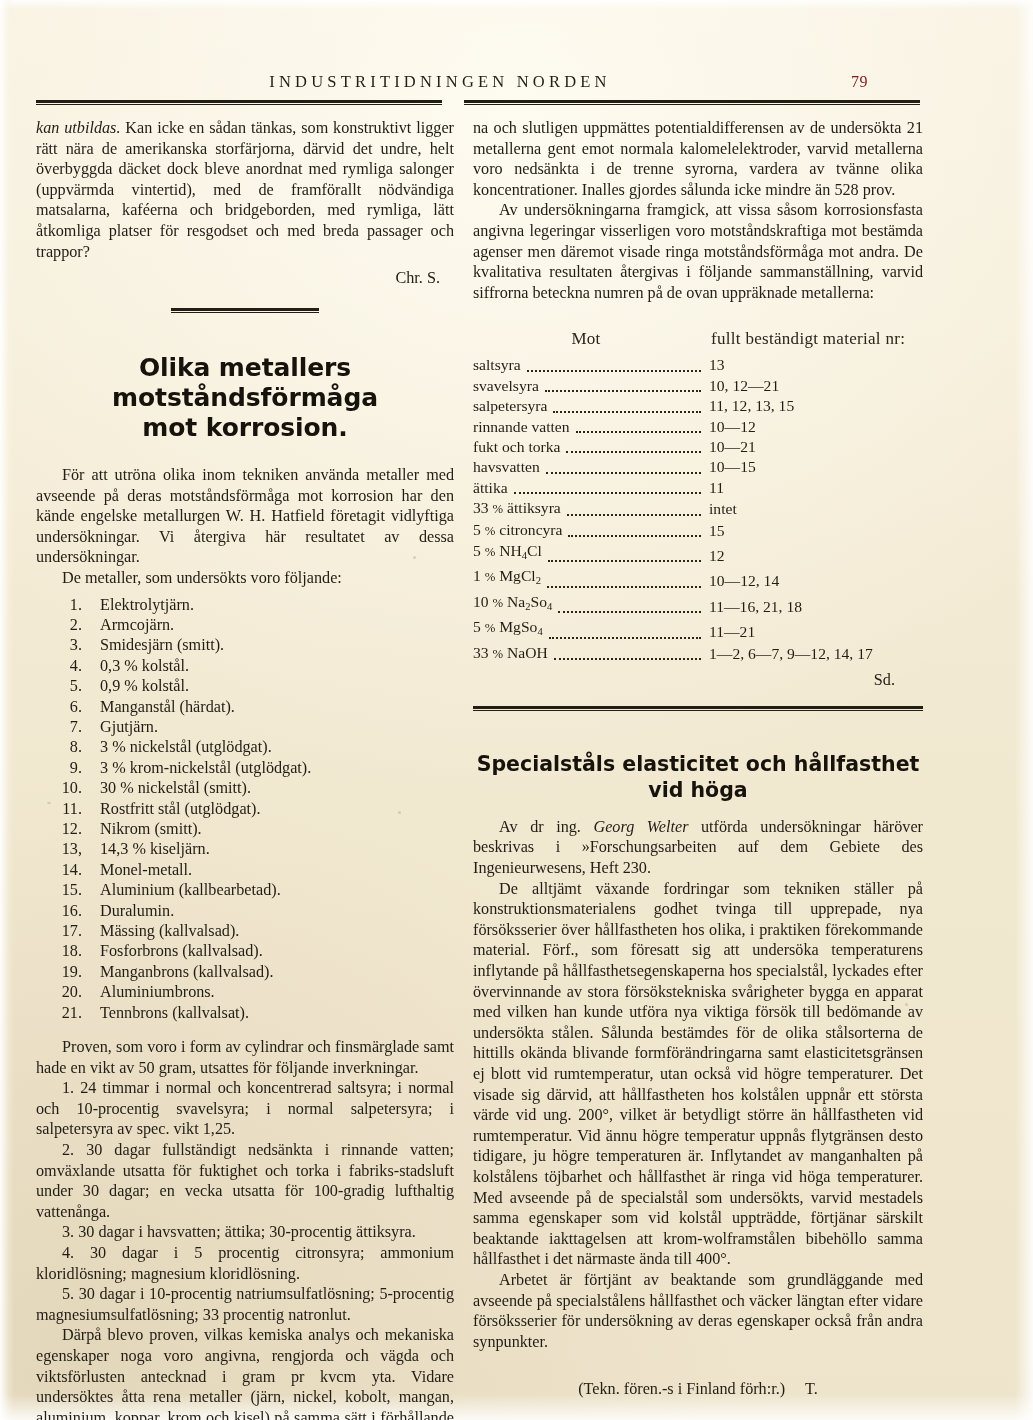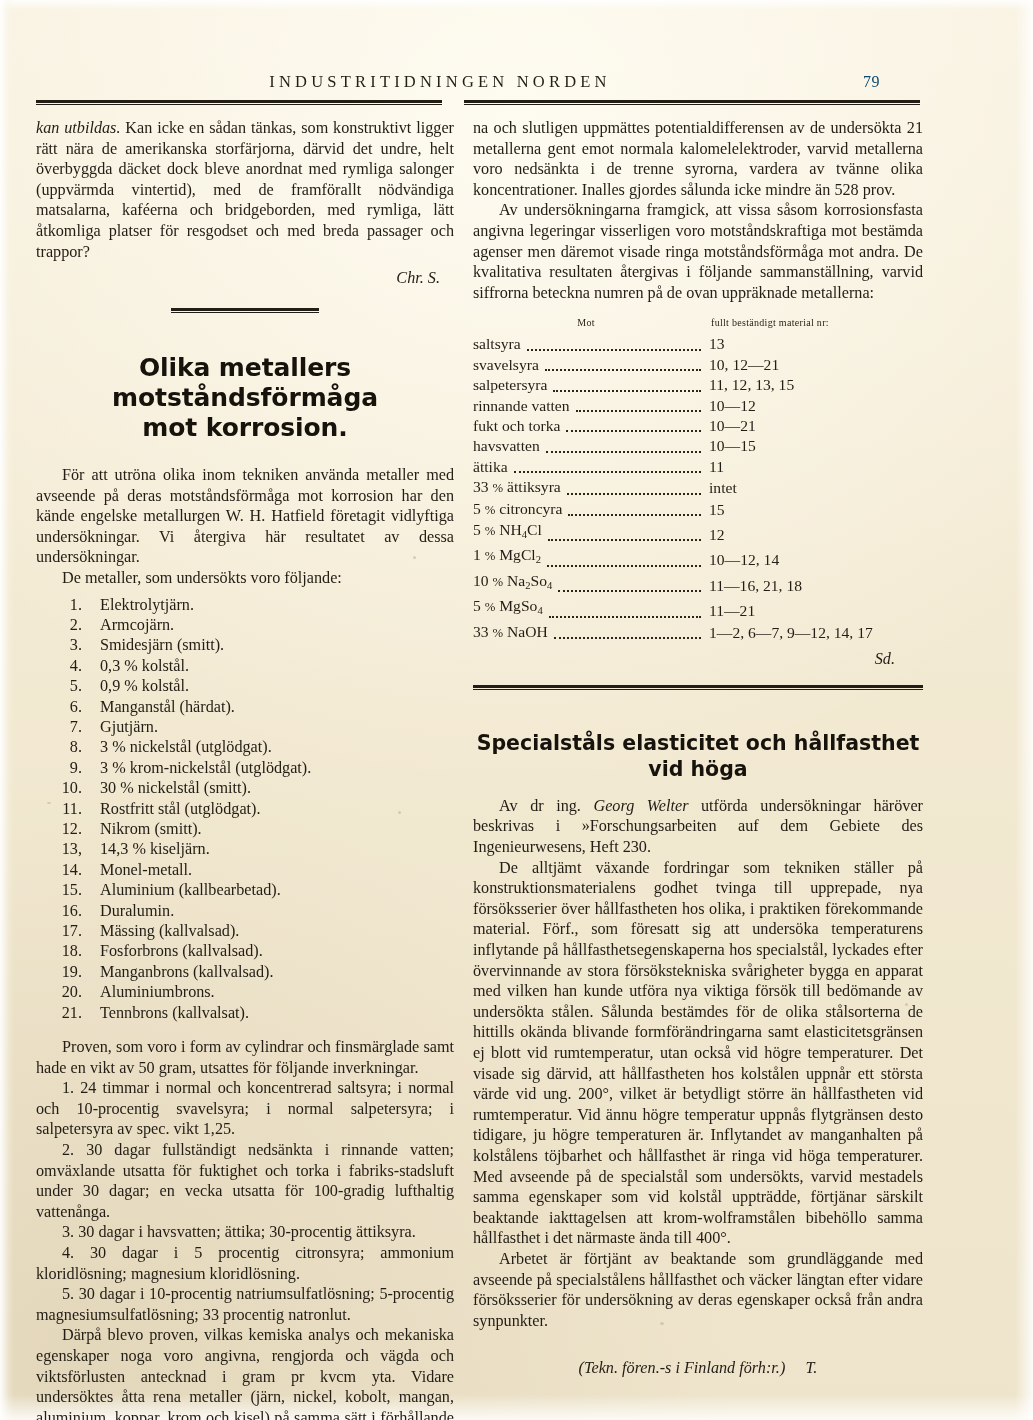--- a/index.html
+++ b/index.html
@@ -43,22 +43,22 @@
   }
   .runhead .title{
     position:absolute;left:0;top:0;width:800px;
     text-align:center;
     font-family:"Liberation Serif", serif;
     font-size:16.5px;letter-spacing:4.2px;
     color:#241f16;
     white-space:nowrap;
   }
   .runhead .pageno{
-    position:absolute;right:10px;top:1px;
-    font-size:16px;color:#0c4a6e;letter-spacing:.5px;font-family:Liberation Serif, serif;
+    position:absolute;right:22px;top:1px;
+    font-size:16px;color:#7f1d1d;letter-spacing:.5px;font-family:Liberation Serif, serif;
   }
   
   .rule-head{position:absolute;top:100px;height:5px;}
   .rule-head .thick{height:2.6px;background:#231e15;}
   .rule-head .thin{height:1px;background:#231e15;margin-top:1.2px;}
   #rule-head-left{left:36px;width:406px;}
   #rule-head-right{left:464px;width:456px;}
 
   
   .col{position:absolute;top:118px;width:418px;}
@@ -73,21 +73,20 @@
     text-align:justify;
     text-justify:inter-word;
     hyphens:none;
   }
   p.indent{text-indent:26px;}
   .it{font-style:italic;}
 
   
   .sig{
     text-align:right;
-    font-style:italic;
     font-size:16.2px;
     color:#221d15;
     margin-top:7px;
     padding-right:14px;
   }
   .sig-sd{padding-right:28px;}
 
   
   .rule-sec{margin:20px auto 0 auto;width:148px;}
   .rule-sec .thick{height:2.4px;background:#231e15;}
@@ -116,22 +115,22 @@
   ol.metals li{
     font-size:16.2px;line-height:20.4px;color:#221d15;
     padding-left:64px;position:relative;white-space:nowrap;
   }
   ol.metals li .num{
     position:absolute;left:0;top:0;width:46px;text-align:right;
   }
 
   
   .tbl-head{
-    display:flex;margin-top:14px;margin-bottom:6px;
-    font-size:10px;color:#2a2419;letter-spacing:.3px;
+    display:flex;margin-top:26px;margin-bottom:6px;
+    font-size:17px;color:#2a2419;letter-spacing:.3px;
   }
   .tbl-head .h-mot{width:226px;text-align:center;}
   .tbl-head .h-nr{flex:1;text-align:left;padding-left:12px;}
   .rtable{margin:0;}
   .rrow{display:flex;align-items:flex-end;font-size:15.6px;line-height:20.4px;color:#221d15;}
   .rrow .agent{white-space:nowrap;}
   .rrow .leader{
     flex:1;
     margin:0 4px 4px 6px;
     border-bottom:2.1px dotted #2a2419;

